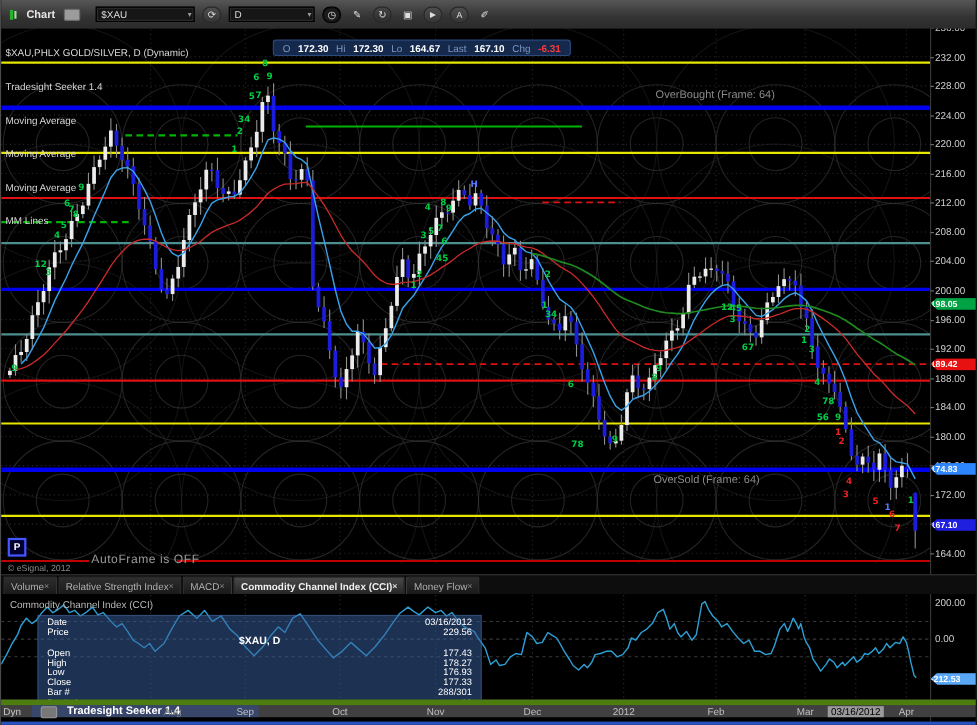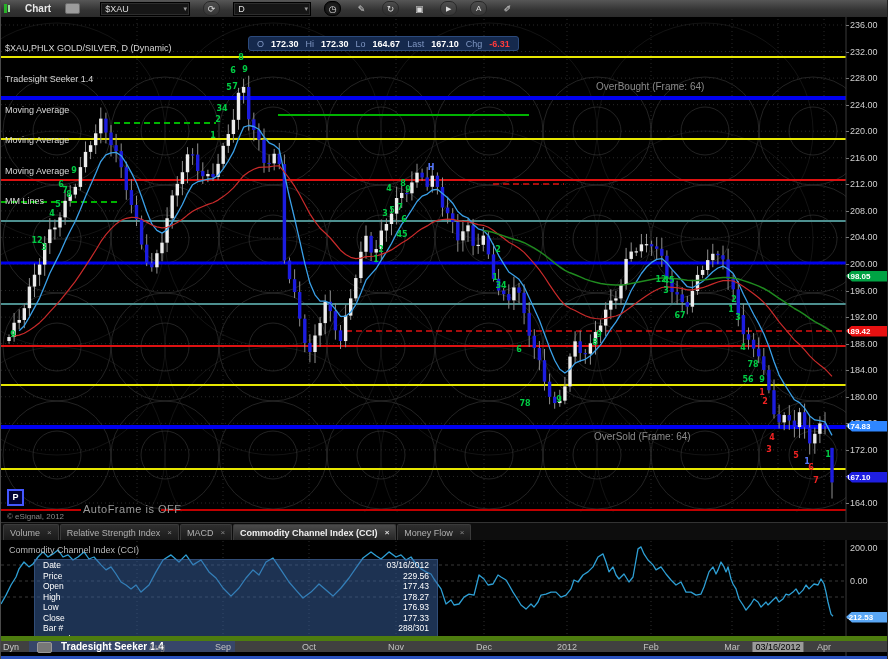--- a/index.html
+++ b/index.html
@@ -1,21 +1,21 @@
 <!DOCTYPE html>
 <html><head>
 <meta charset="utf-8">
 <style>
   html,body{margin:0;padding:0;background:#000;width:888px;height:659px;overflow:hidden;
     font-family:"Liberation Sans",sans-serif;-webkit-font-smoothing:none;}
   #window{position:relative;width:888px;height:659px;background:#000;overflow:hidden;
     border-left:1px solid #4a4a4a;border-right:1px solid #222;box-sizing:border-box;}
   
-  #toolbar{position:absolute;left:0;top:0;width:888px;height:17px;z-index:6;
-    background:linear-gradient(#565656,#333 60%,#2b2b2b);display:flex;align-items:center;gap:11px;padding-left:3px;box-sizing:border-box;}
+  #toolbar{position:absolute;left:0;top:0;width:888px;height:26px;z-index:6;
+    background:linear-gradient(#565656,#333 60%,#2b2b2b);display:flex;align-items:center;gap:5px;padding-left:8px;box-sizing:border-box;}
   .winicon{display:inline-flex;gap:1px;margin-right:2px;}
   .winicon i{width:3px;height:9px;background:#27b227;display:inline-block;}
   .winicon i:last-child{background:#9adf9a;width:2px;height:7px;margin-top:1px;}
   #win-title{color:#e8e8e8;font-size:10px;font-weight:bold;margin:0 3px 0 2px;}
   .badge{width:13px;height:9px;background:#9c9c9c;border-radius:2px;border:1px solid #6b6b6b;
     color:#333;font-size:7px;line-height:8px;text-align:center;margin-right:8px;}
   .combo{height:12px;background:#161616;border:1px solid #000;box-shadow:inset 0 0 0 1px #2d2d2d;
     color:#ddd;font-size:9px;display:flex;align-items:center;justify-content:space-between;
     padding:0 2px 0 4px;margin:0 1px;}
   .combo .arr{color:#999;font-size:7px;margin-left:6px;}
@@ -43,21 +43,21 @@
   .pricebadge{position:absolute;left:845px;width:43px;height:11px;z-index:4;color:#fff;font-size:8px;
     font-weight:bold;text-align:left;line-height:11px;
     clip-path:polygon(0 50%,14% 0,100% 0,100% 100%,14% 100%);}
   #axis-main,#axis-cci{position:absolute;left:845px;top:0;width:43px;z-index:2;}
   .tick{position:absolute;left:4px;color:#cfcfcf;font-size:9px;white-space:nowrap;}
   .tickdash{position:absolute;left:0;width:3px;height:1px;background:#777;}
   
   #tabs{position:absolute;left:0;top:522px;width:888px;height:18px;background:#0d0d0d;z-index:5;
     display:flex;align-items:flex-end;gap:1px;padding-left:2px;box-sizing:border-box;border-top:1px solid #333;}
   .tab{height:15px;background:linear-gradient(#2e2e2e,#1a1a1a);border:1px solid #3a3a3a;border-bottom:none;
-    color:#b0b0b0;font-size:9px;display:flex;align-items:center;gap:7px;padding:0 6px;border-radius:2px 2px 0 0;}
+    color:#b0b0b0;font-size:9px;display:flex;align-items:center;gap:0;padding:0 6px;border-radius:2px 2px 0 0;}
   .tab .x{color:#888;font-size:8px;}
   .tab.active{background:linear-gradient(#4a4a4a,#262626);color:#f0f0f0;font-weight:bold;}
   .tab.active .x{color:#ddd;}
   
   #cci-title{left:8px;top:545px;color:#b8b8b8;font-size:9px;z-index:2;}
   #tooltip{position:absolute;left:33px;top:559px;width:404px;height:86px;z-index:3;
     background:rgba(56,96,158,0.52);border:1px solid rgba(90,130,190,0.35);box-sizing:border-box;
     display:flex;flex-direction:column;justify-content:space-between;padding:1px 0;}
   .trow{display:flex;justify-content:space-between;color:#fff;font-size:8.5px;line-height:8.5px;padding:0 8px;}
   .trow.title{justify-content:center;font-weight:bold;font-size:9.5px;}
@@ -745,20 +745,21 @@
   <div class="hud" id="cci-title">Commodity Channel Index (CCI)</div>
   <div id="tooltip">
       <div class="trow">
         <span>Date</span>
         <span>03/16/2012</span>
       </div>
       <div class="trow">
         <span>Price</span>
         <span>229.56</span>
       </div>
+      <div class="trow title">$XAU, D</div>
       <div class="trow">
         <span>Open</span>
         <span>177.43</span>
       </div>
       <div class="trow">
         <span>High</span>
         <span>178.27</span>
       </div>
       <div class="trow">
         <span>Low</span>

